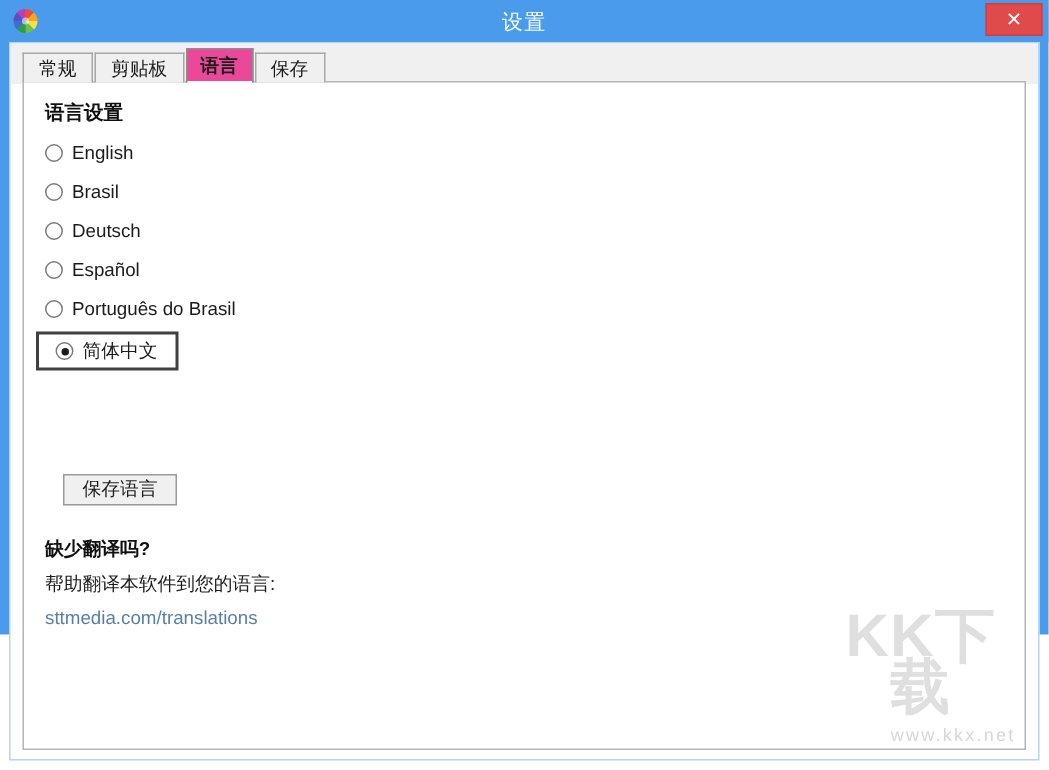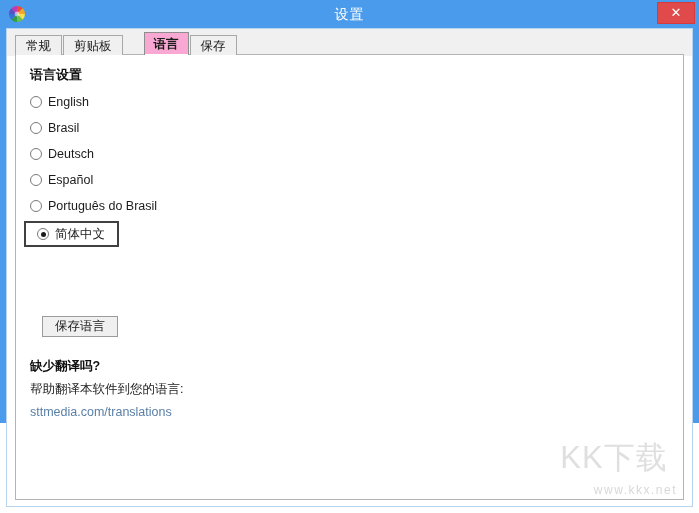--- a/index.html
+++ b/index.html
@@ -98,29 +98,28 @@
     border: 1px solid #a8a8a8;
     border-bottom: none;
     box-sizing: border-box;
     font-size: 12.5px;
     color: #1b1b1b;
     cursor: pointer;
     user-select: none;
     position: relative;
   }
   .tab.selected {
-    background: #f9a8d4;
+    background: #ec4899;
     height: 23px;
     line-height: 22px;
     margin-top: -3px;
     border-color: #8e8e8e;
     z-index: 4;
     font-weight: 600;
     padding: 0 9px;
-    margin-left: 20px;
   }
   .tab.selected::after {
     content: "";
     position: absolute;
     left: 0; right: 0; bottom: -1px;
     height: 2px;
     background: #ffffff;
   }
 
   
@@ -238,22 +237,22 @@
   
   .watermark {
     position: absolute;
     right: 4px; bottom: 24px;
     width: 130px;
     text-align: center;
     pointer-events: none;
     user-select: none;
   }
   .wm-main {
-    font-size: 31px;
-    font-weight: normal;
+    font-size: 40px;
+    font-weight: bold;
     color: rgba(150,150,150,0.30);
     letter-spacing: 1px;
     line-height: 34px;
   }
   .wm-sub {
     position: absolute;
     right: 6px; bottom: 2px;
     font-size: 12px;
     color: rgba(150,150,150,0.38);
     letter-spacing: 1.5px;

